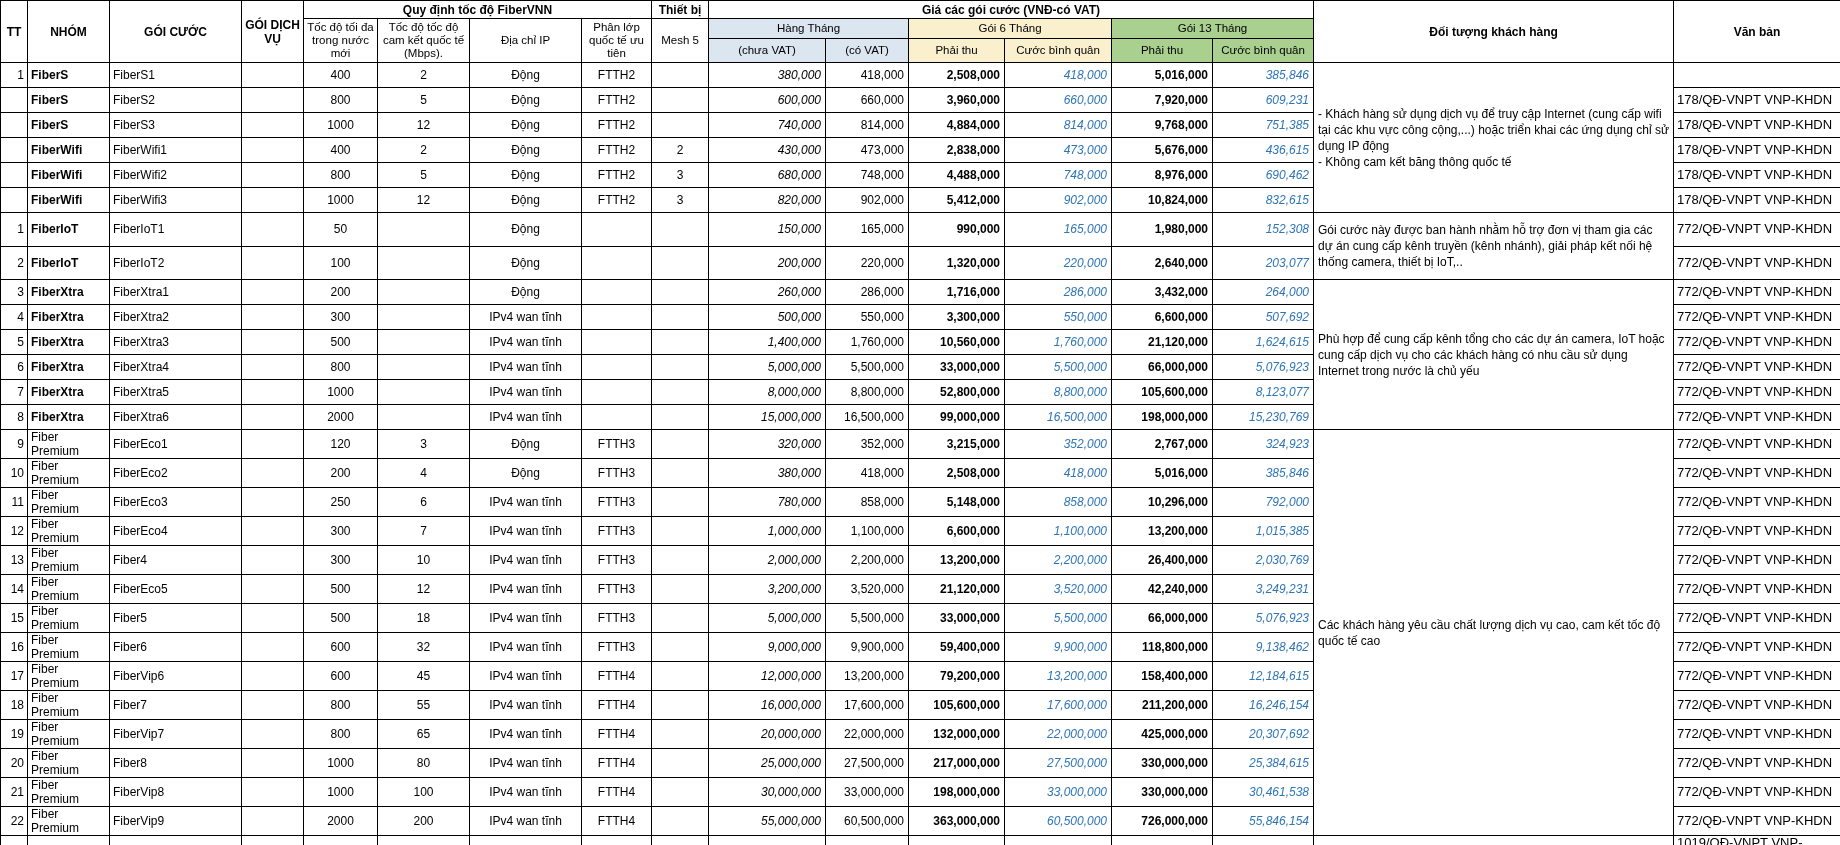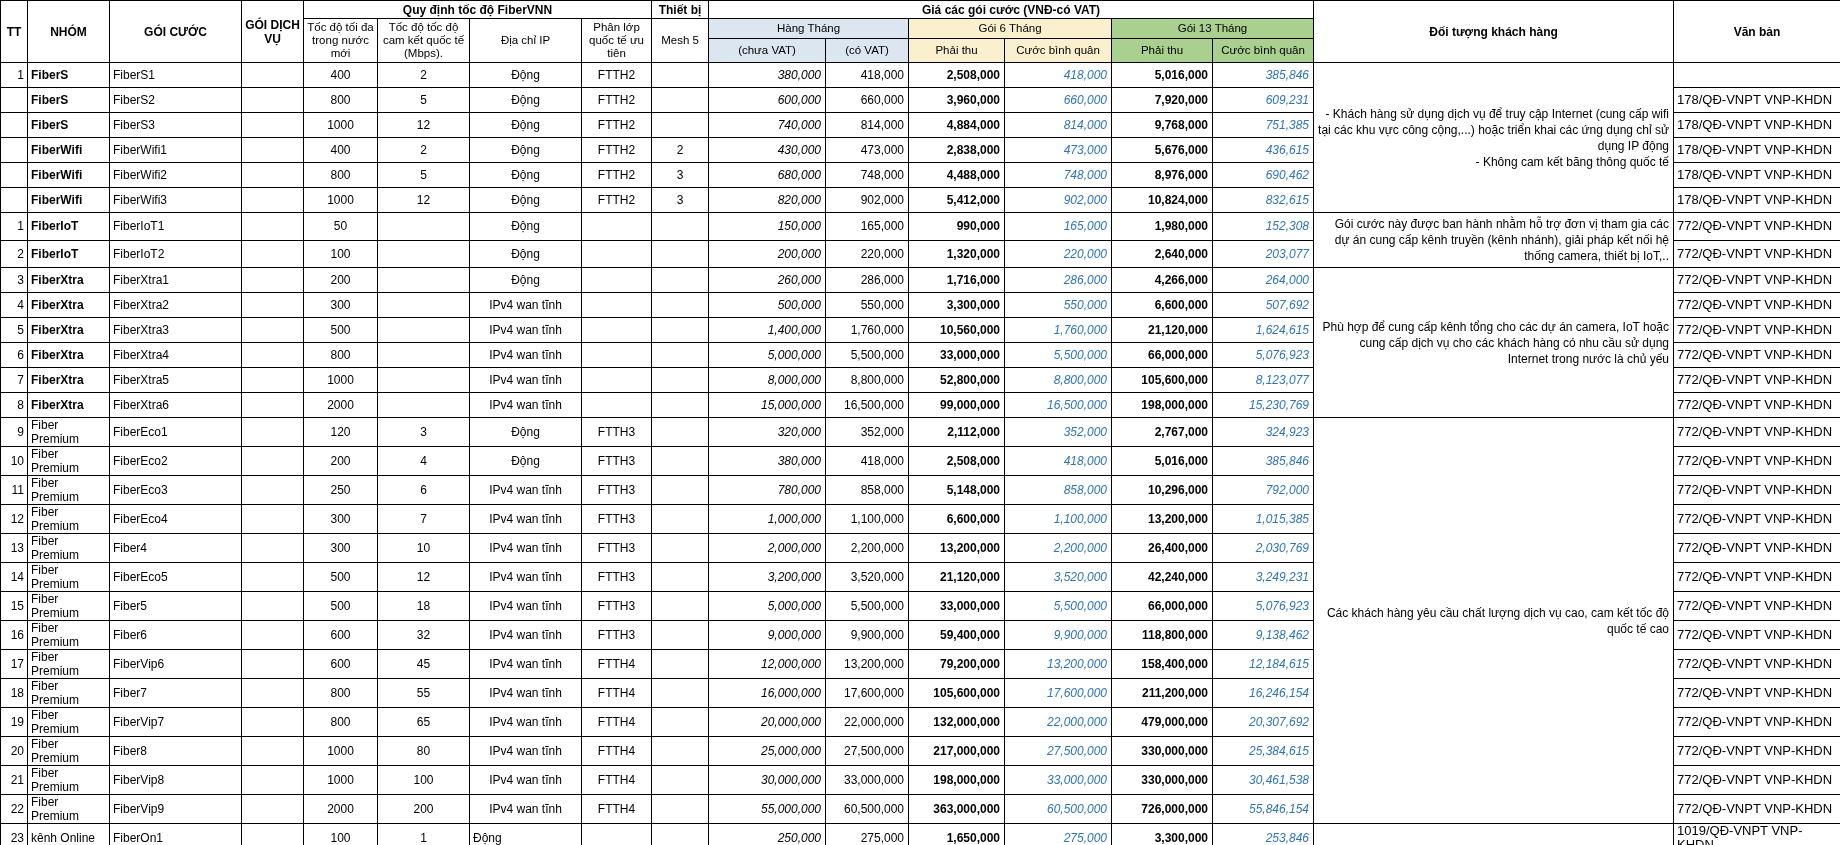--- a/index.html
+++ b/index.html
@@ -16,21 +16,21 @@
   .bg-blue{background:var(--bg-monthly,#DCE6F1)}
   .bg-tan{background:var(--bg-pkg6,#FBF0CE)}
   .bg-green{background:var(--bg-pkg13,#A9D08E)}
   .al-l{text-align:left}
   .al-r{text-align:right}
   .al-c{text-align:center}
   .bold{font-weight:bold}
   .ital{font-style:italic}
   .avg{color:var(--c-avg,#2E75B6)}
   .num{padding-right:4px}
-  .desc{text-align:right;white-space:pre-line;line-height:16px;font-size:12px;padding:3px 4px;vertical-align:middle}
+  .desc{text-align:left;white-space:pre-line;line-height:16px;font-size:12px;padding:9px 4px;vertical-align:middle}
   .doc{font-size:13px;text-align:left}
 </style>
 </head>
 <body>
 
 <table>
   <colgroup>
     <col style="width:27px">
       <col style="width:82px">
       <col style="width:132px">
@@ -235,21 +235,21 @@
         <td class="al-c"></td>
         <td class="al-c">200</td>
         <td class="al-c"></td>
         <td class="al-c">Động</td>
         <td class="al-c"></td>
         <td class="al-c"></td>
         <td class="al-r num ital">260,000</td>
         <td class="al-r num">286,000</td>
         <td class="al-r num bold">1,716,000</td>
         <td class="al-r num ital avg">286,000</td>
-        <td class="al-r num bold">4,266,000</td>
+        <td class="al-r num bold">3,432,000</td>
         <td class="al-r num ital avg">264,000</td>
         <td rowspan="6" class="desc">Phù hợp để cung cấp kênh tổng cho các dự án camera, IoT hoặc cung cấp dịch vụ cho các khách hàng có nhu cầu sử dụng Internet  trong nước là chủ yếu</td>
         <td class="doc">772/QĐ-VNPT VNP-KHDN</td>
       </tr>
       <tr>
         <td class="al-r">4</td>
         <td class="al-l bold">FiberXtra</td>
         <td class="al-l">FiberXtra2</td>
         <td class="al-c"></td>
         <td class="al-c">300</td>
@@ -342,21 +342,21 @@
         <td class="al-l">Fiber Premium</td>
         <td class="al-l">FiberEco1</td>
         <td class="al-c"></td>
         <td class="al-c">120</td>
         <td class="al-c">3</td>
         <td class="al-c">Động</td>
         <td class="al-c">FTTH3</td>
         <td class="al-c"></td>
         <td class="al-r num ital">320,000</td>
         <td class="al-r num">352,000</td>
-        <td class="al-r num bold">2,112,000</td>
+        <td class="al-r num bold">3,215,000</td>
         <td class="al-r num ital avg">352,000</td>
         <td class="al-r num bold">2,767,000</td>
         <td class="al-r num ital avg">324,923</td>
         <td rowspan="14" class="desc">Các khách hàng yêu cầu chất lượng dịch vụ cao, cam kết tốc độ quốc tế cao</td>
         <td class="doc">772/QĐ-VNPT VNP-KHDN</td>
       </tr>
       <tr>
         <td class="al-r">10</td>
         <td class="al-l">Fiber Premium</td>
         <td class="al-l">FiberEco2</td>
@@ -525,21 +525,21 @@
         <td class="al-c"></td>
         <td class="al-c">800</td>
         <td class="al-c">65</td>
         <td class="al-c">IPv4 wan tĩnh</td>
         <td class="al-c">FTTH4</td>
         <td class="al-c"></td>
         <td class="al-r num ital">20,000,000</td>
         <td class="al-r num">22,000,000</td>
         <td class="al-r num bold">132,000,000</td>
         <td class="al-r num ital avg">22,000,000</td>
-        <td class="al-r num bold">479,000,000</td>
+        <td class="al-r num bold">425,000,000</td>
         <td class="al-r num ital avg">20,307,692</td>
         <td class="doc">772/QĐ-VNPT VNP-KHDN</td>
       </tr>
       <tr>
         <td class="al-r">20</td>
         <td class="al-l">Fiber Premium</td>
         <td class="al-l">Fiber8</td>
         <td class="al-c"></td>
         <td class="al-c">1000</td>
         <td class="al-c">80</td>

